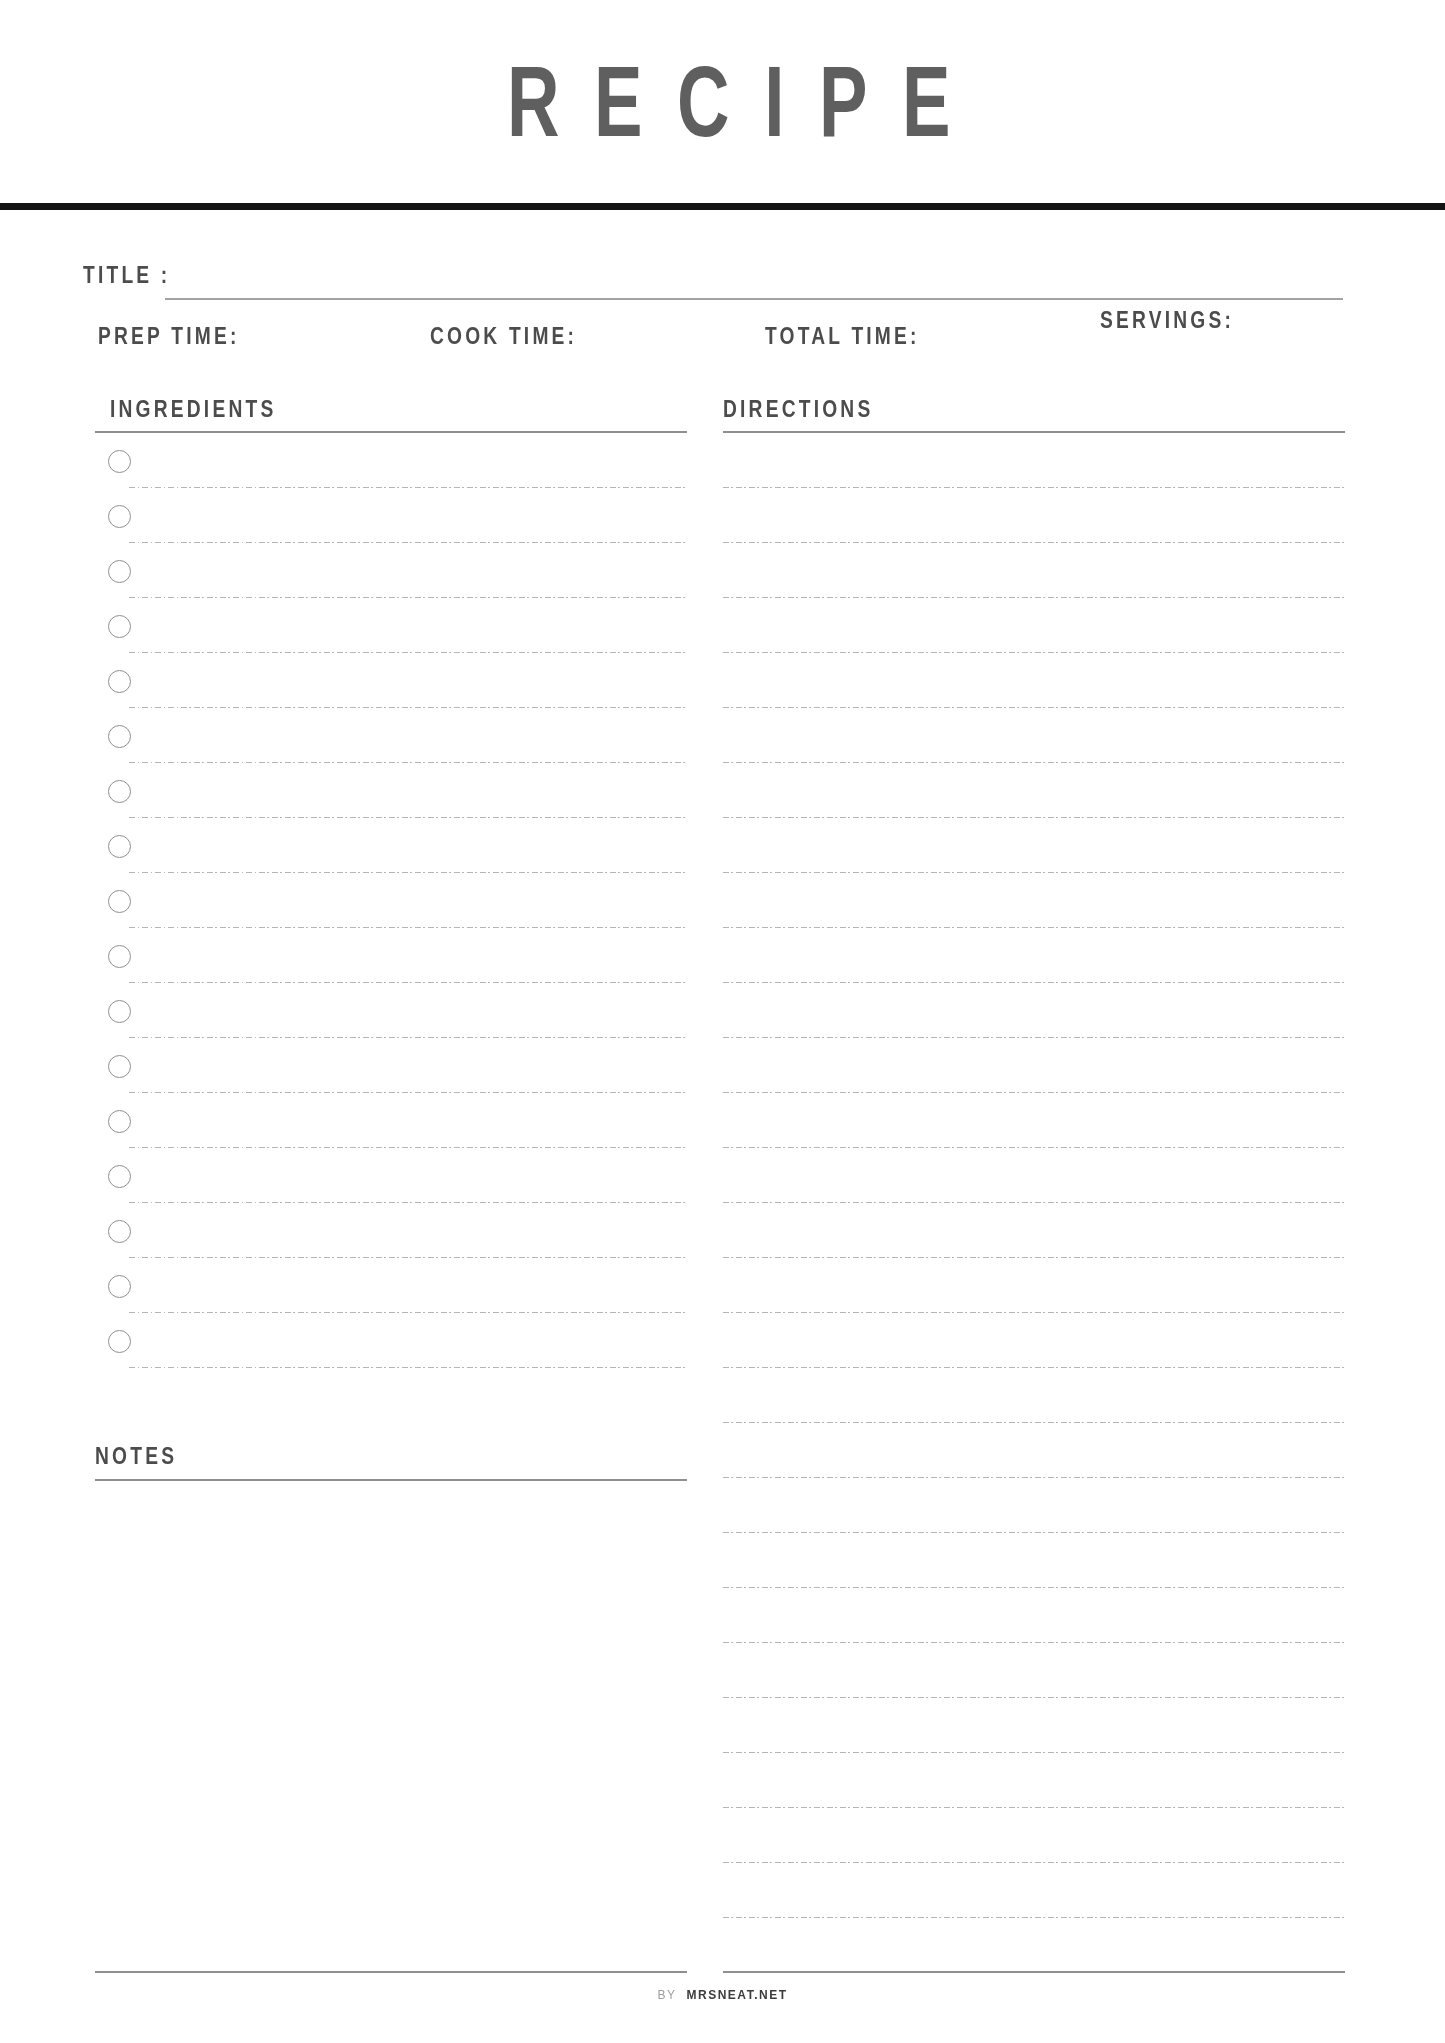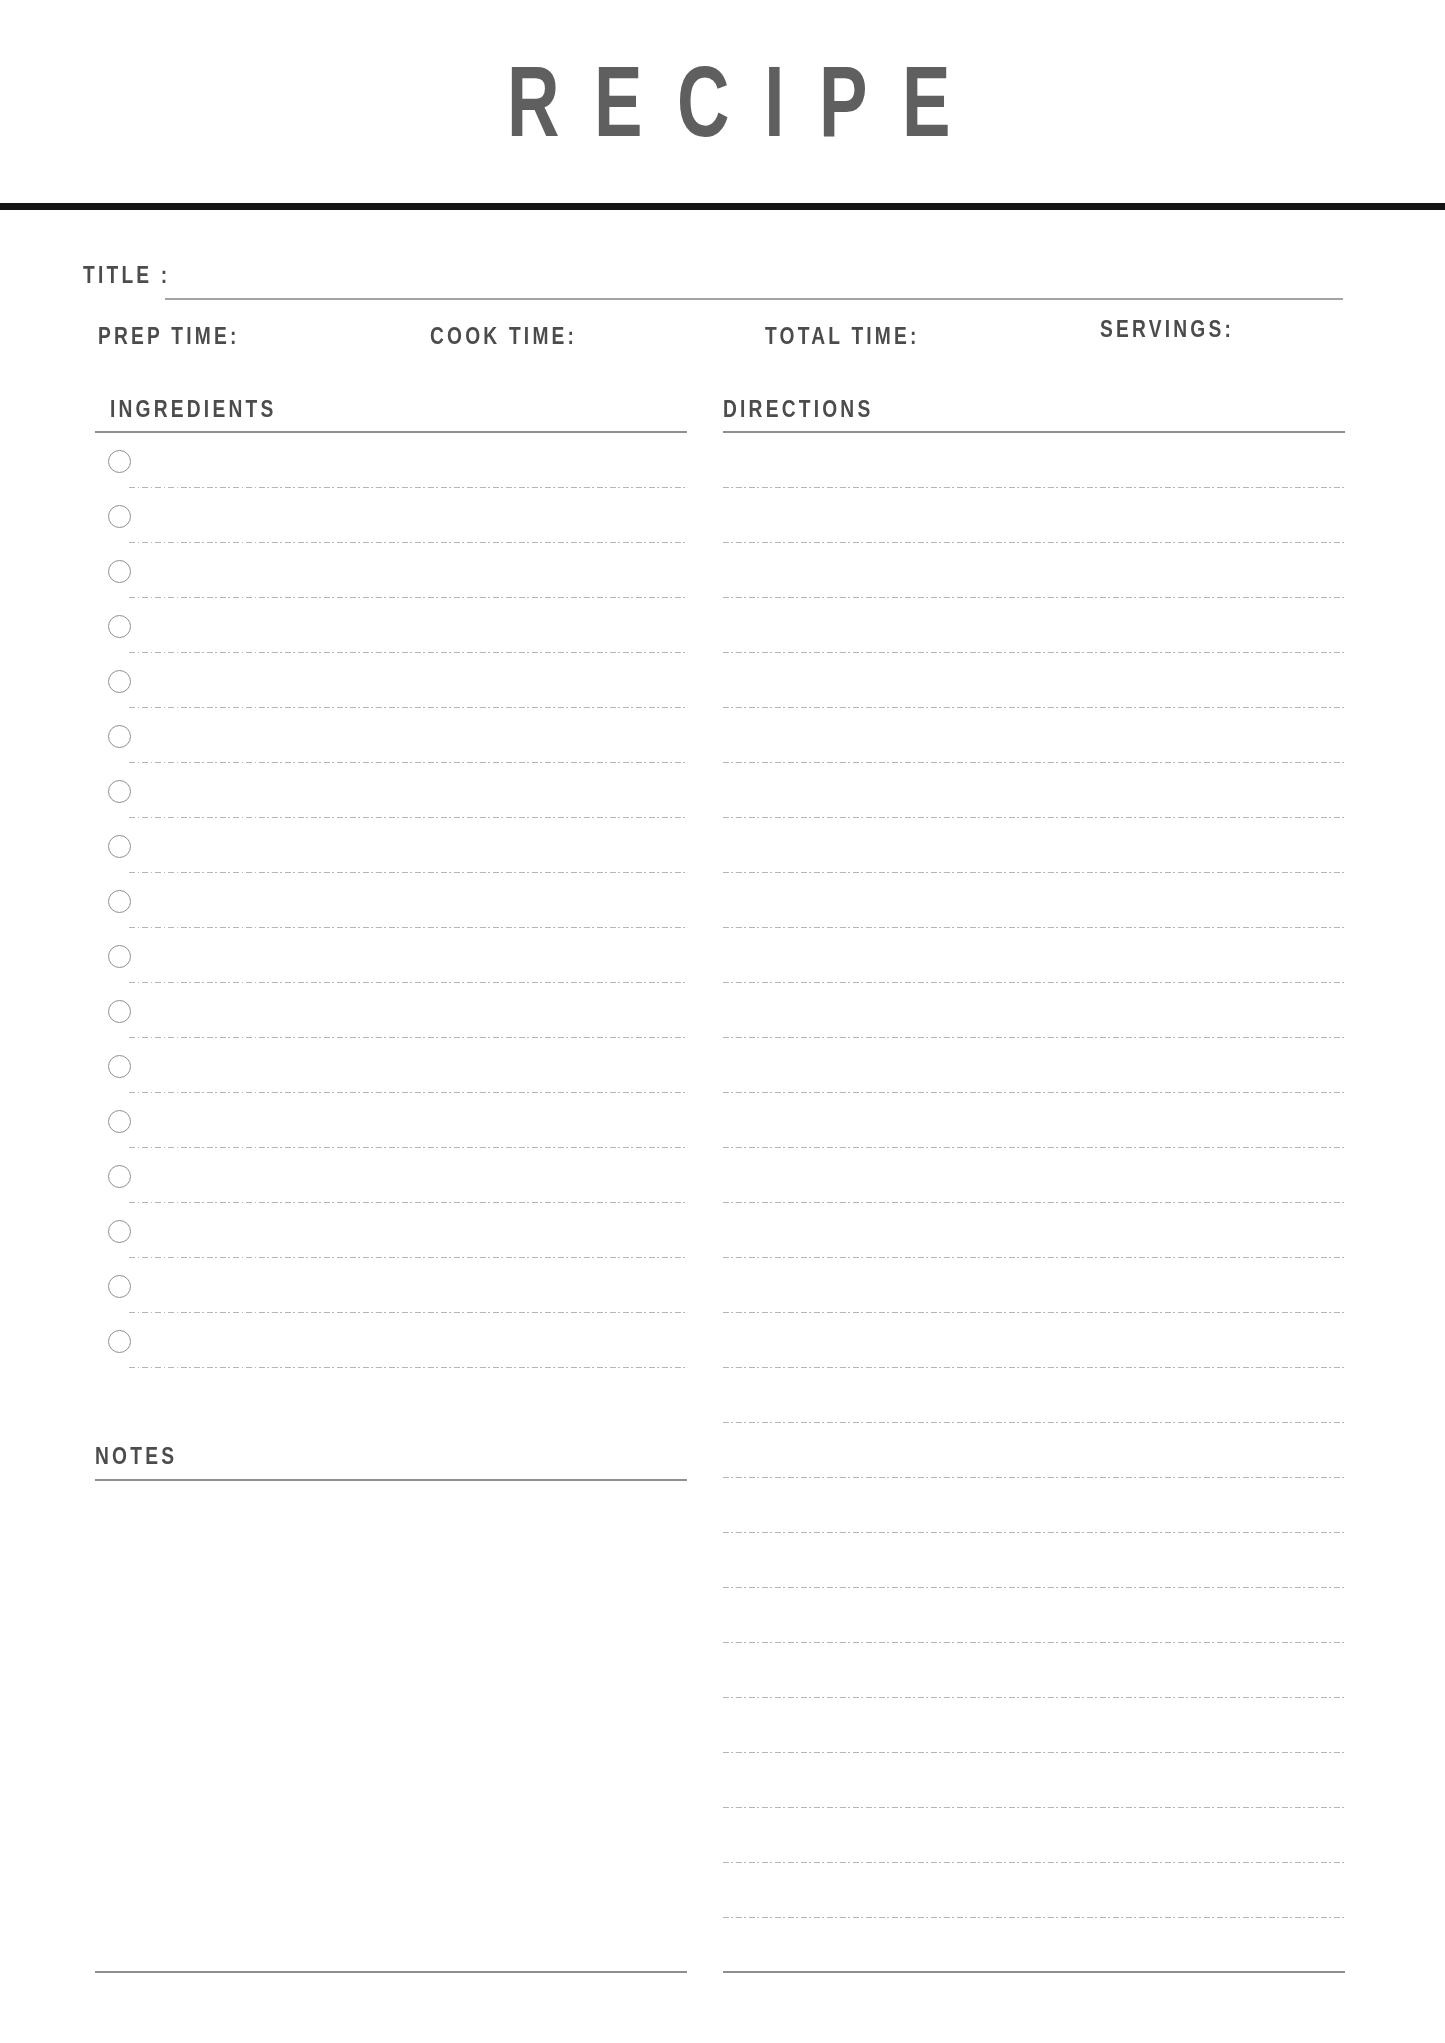--- a/index.html
+++ b/index.html
@@ -132,21 +132,21 @@
 
   <div class="label" style="left:98px;top:324px;">
     <span class="squeeze">PREP TIME:</span>
   </div>
   <div class="label" style="left:430px;top:324px;">
     <span class="squeeze">COOK TIME:</span>
   </div>
   <div class="label" style="left:765px;top:324px;">
     <span class="squeeze">TOTAL TIME:</span>
   </div>
-  <div class="label" style="left:1100px;top:317px;">
+  <div class="label" style="left:1100px;top:308px;">
     <span class="squeeze">SERVINGS:</span>
   </div>
 
   <div class="label" style="left:110px;top:397px;">
     <span class="squeeze">INGREDIENTS</span>
   </div>
   <div class="solid-line" style="left:95px;top:431px;width:592px;"></div>
 
   <div class="label" style="left:723px;top:397px;">
     <span class="squeeze">DIRECTIONS</span>
@@ -256,14 +256,17 @@
 
   <div class="label" style="left:95px;top:1444px;">
     <span class="squeeze">NOTES</span>
   </div>
   <div class="solid-line" style="left:95px;top:1479px;width:592px;"></div>
   <div style="position:absolute;left:95px;top:1486px;width:592px;height:480px;"></div>
 
   <div class="solid-line" style="left:95px;top:1971px;width:592px;"></div>
   <div class="solid-line" style="left:723px;top:1971px;width:622px;"></div>
 
+  <div class="footer-text">
+    <span class="footer-by">BY</span><span class="footer-brand">MRSNEAT.NET</span>
+  </div>
 
 </div>
 
 </body></html>

